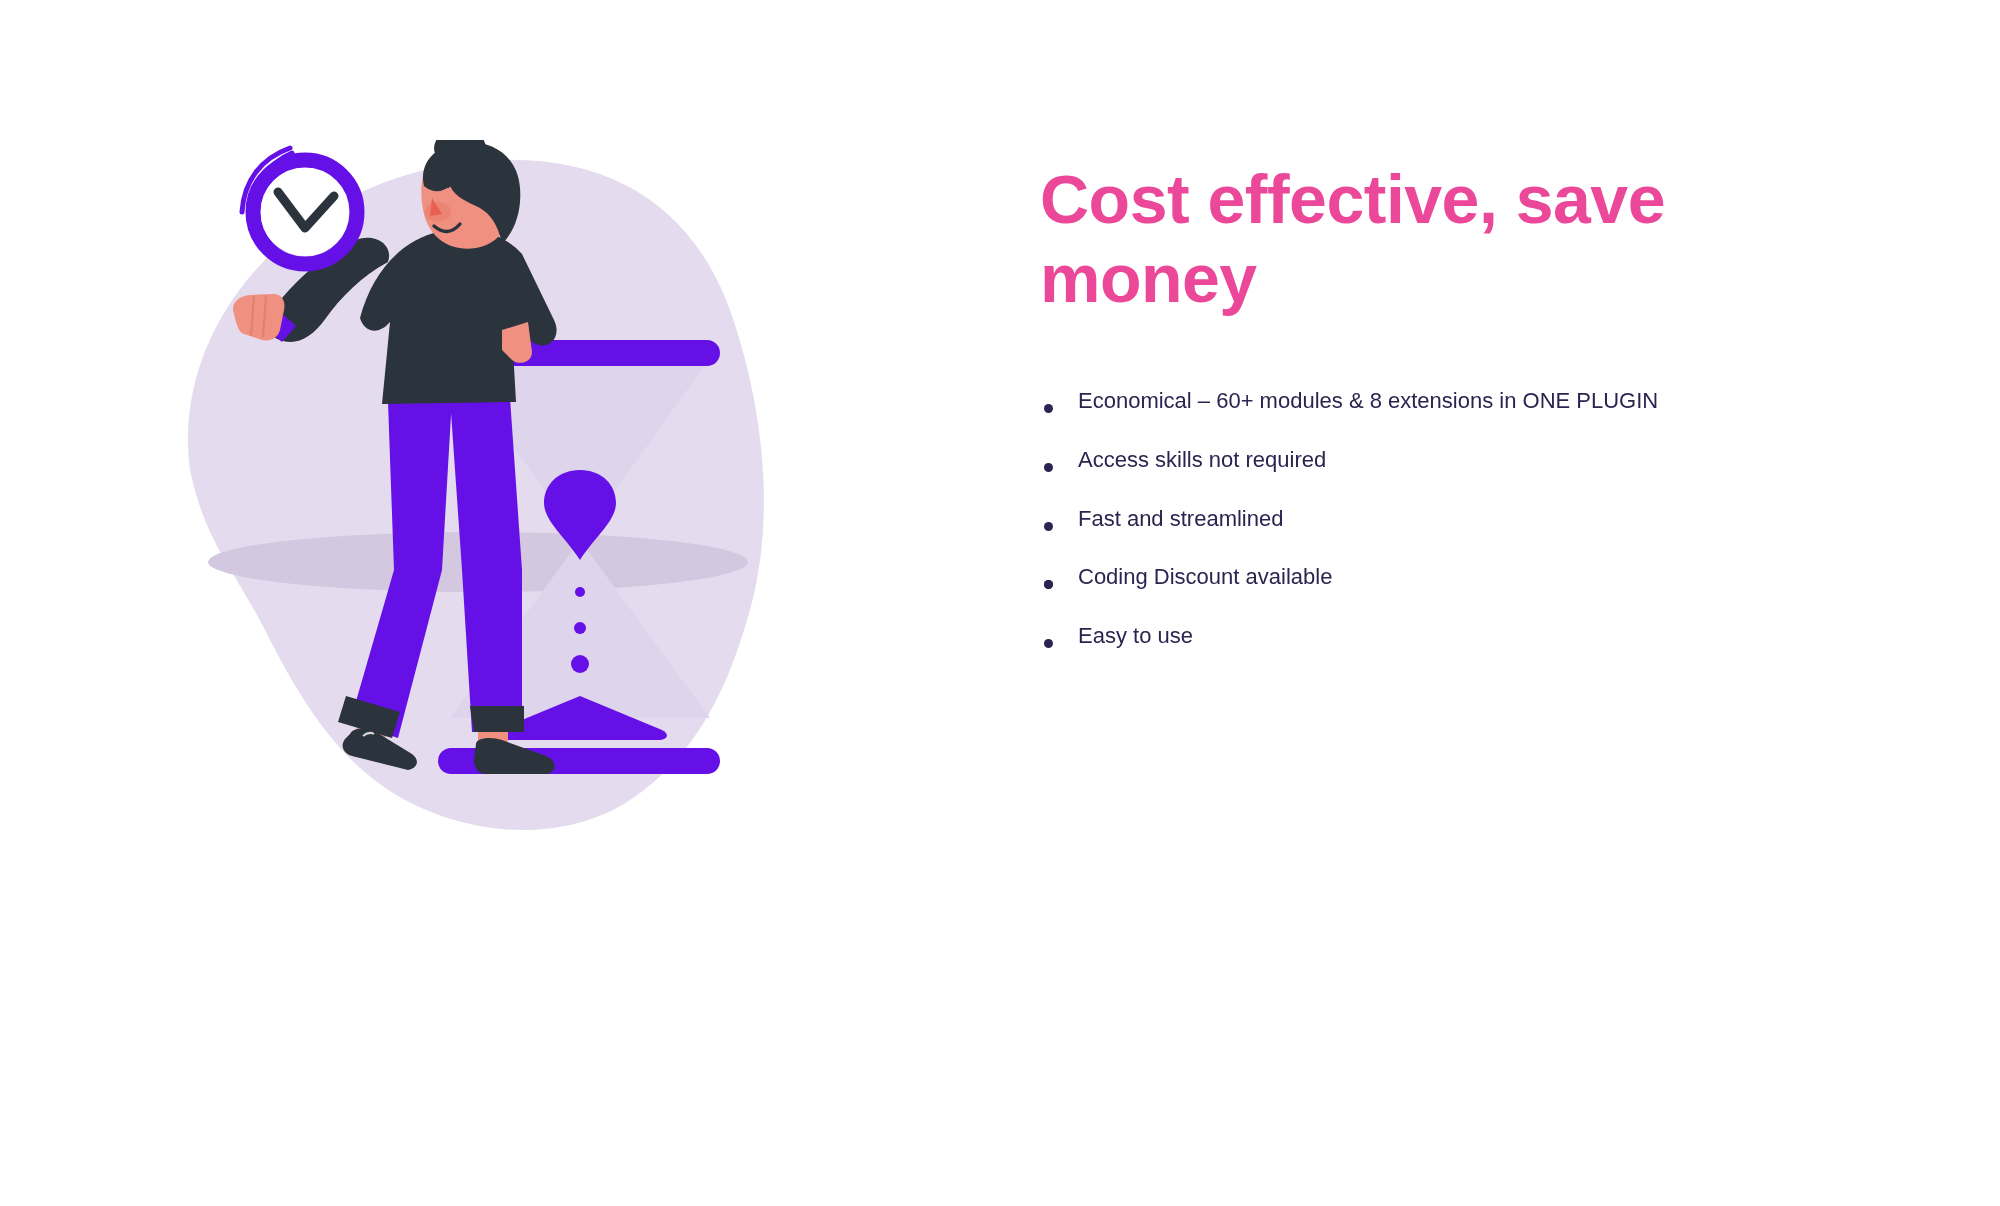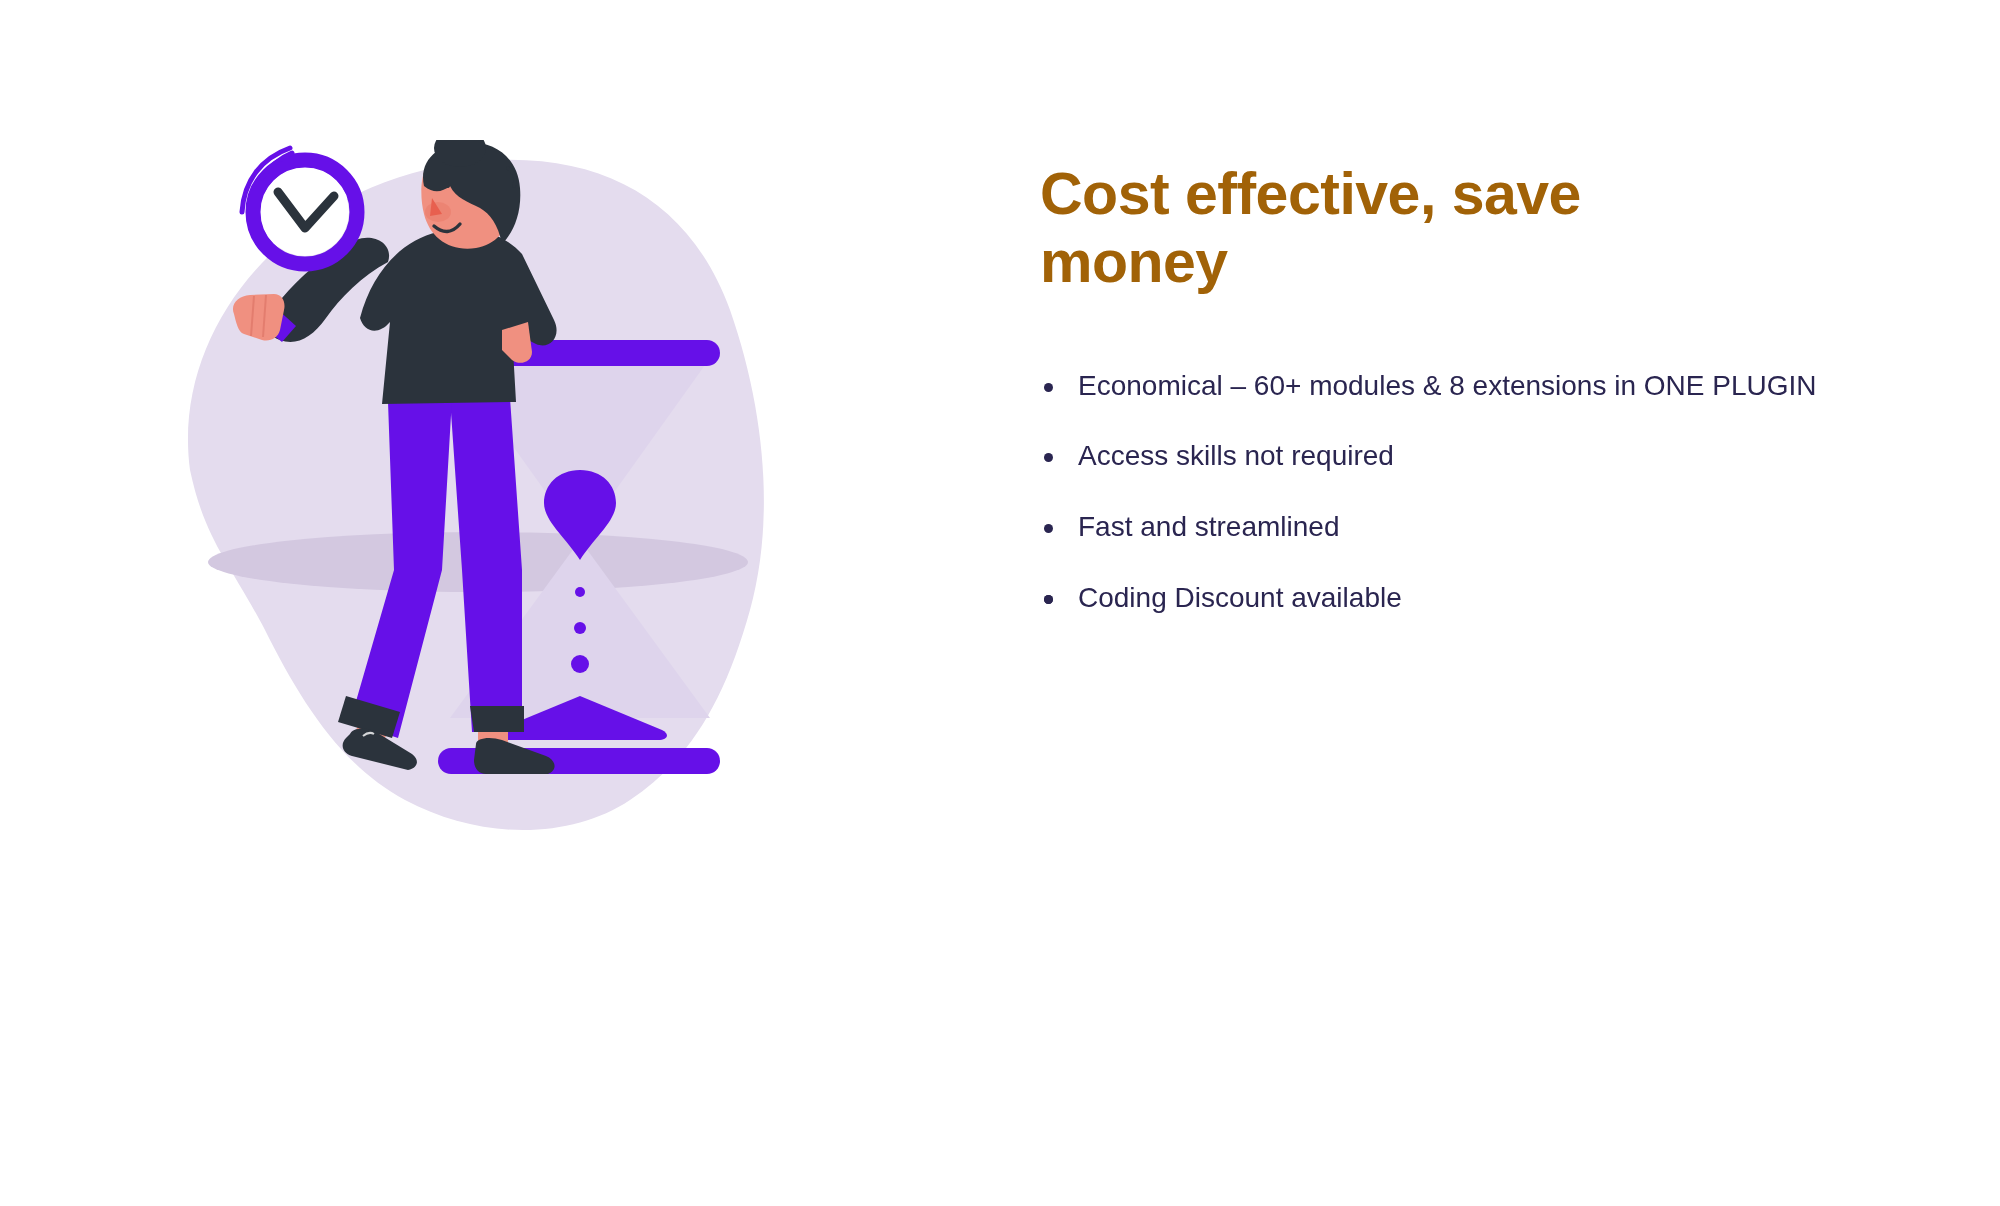--- a/index.html
+++ b/index.html
@@ -39,39 +39,39 @@
 
   
   .copy-col {
     flex: 1 1 auto;
     padding-top: 160px;
     padding-left: 30px;
     padding-right: 120px;
   }
 
   .headline {
-    color: #a16207;
-    font-size: 59px;
+    color: #ec4899;
+    font-size: 68px;
     font-weight: 700;
     line-height: 1.16;
     letter-spacing: -0.5px;
     max-width: 800px;
   }
   .headline-line { display: block; white-space: pre-wrap; }
 
   .feature-list {
     margin-top: 62px;
     list-style: none;
     max-width: 810px;
   }
 
   .feature-item {
     position: relative;
     color: #2a2550;
-    font-size: 28px;
+    font-size: 22px;
     line-height: 1.95;
     padding-left: 38px;
     margin-bottom: 16px;
   }
 
   .feature-bullet {
     position: absolute;
     left: 4px;
     top: 24px;
     width: 9px;
@@ -237,16 +237,20 @@
         <span class="feature-bullet"></span>
         <span>Fast and streamlined</span>
       </li>
       <li class="feature-item">
         <span class="feature-bullet"></span>
       </li>
       <li class="feature-item">
         <span class="feature-bullet"></span>
         <span>Coding Discount available</span>
       </li>
+      <li class="feature-item">
+        <span class="feature-bullet"></span>
+        <span>Easy to use</span>
+      </li>
     </ul>
 
   </div>
 </div>
 
 </body></html>

